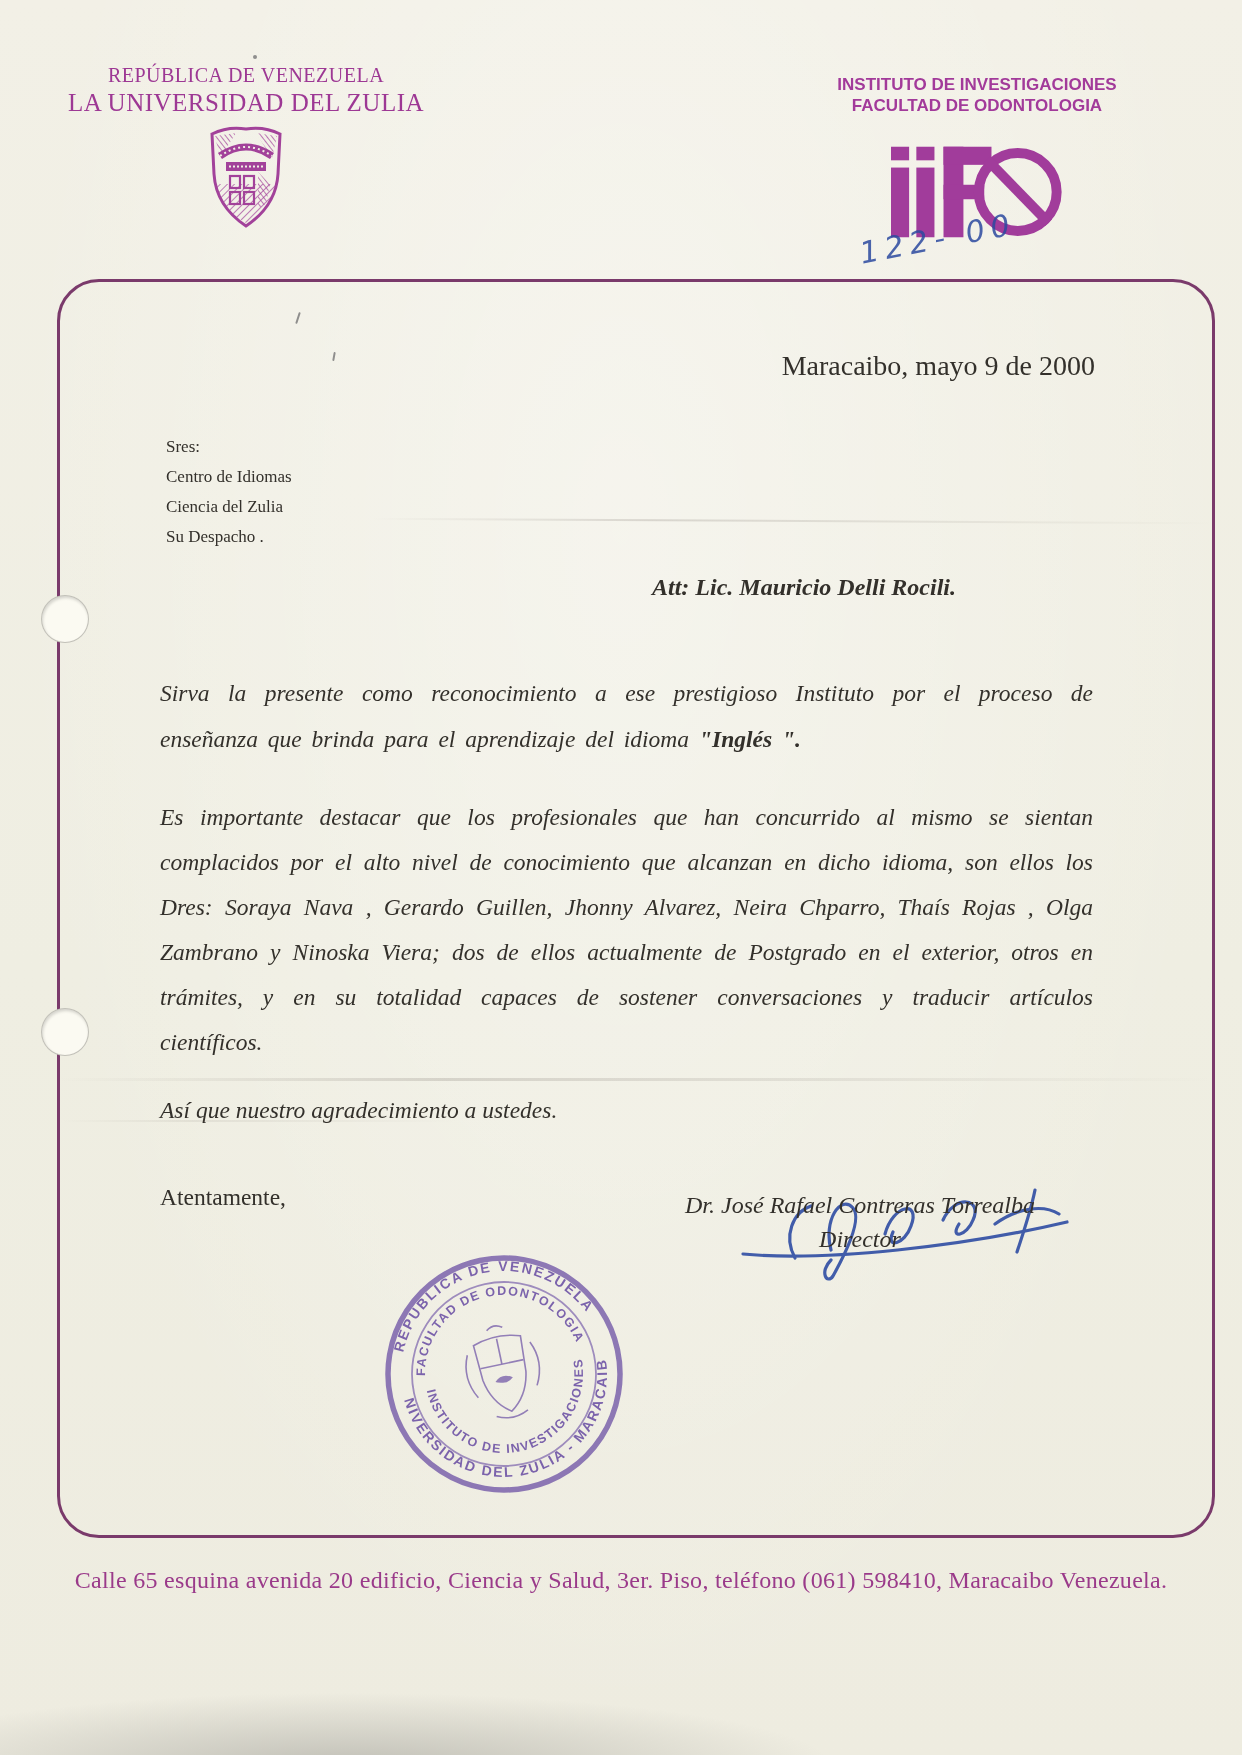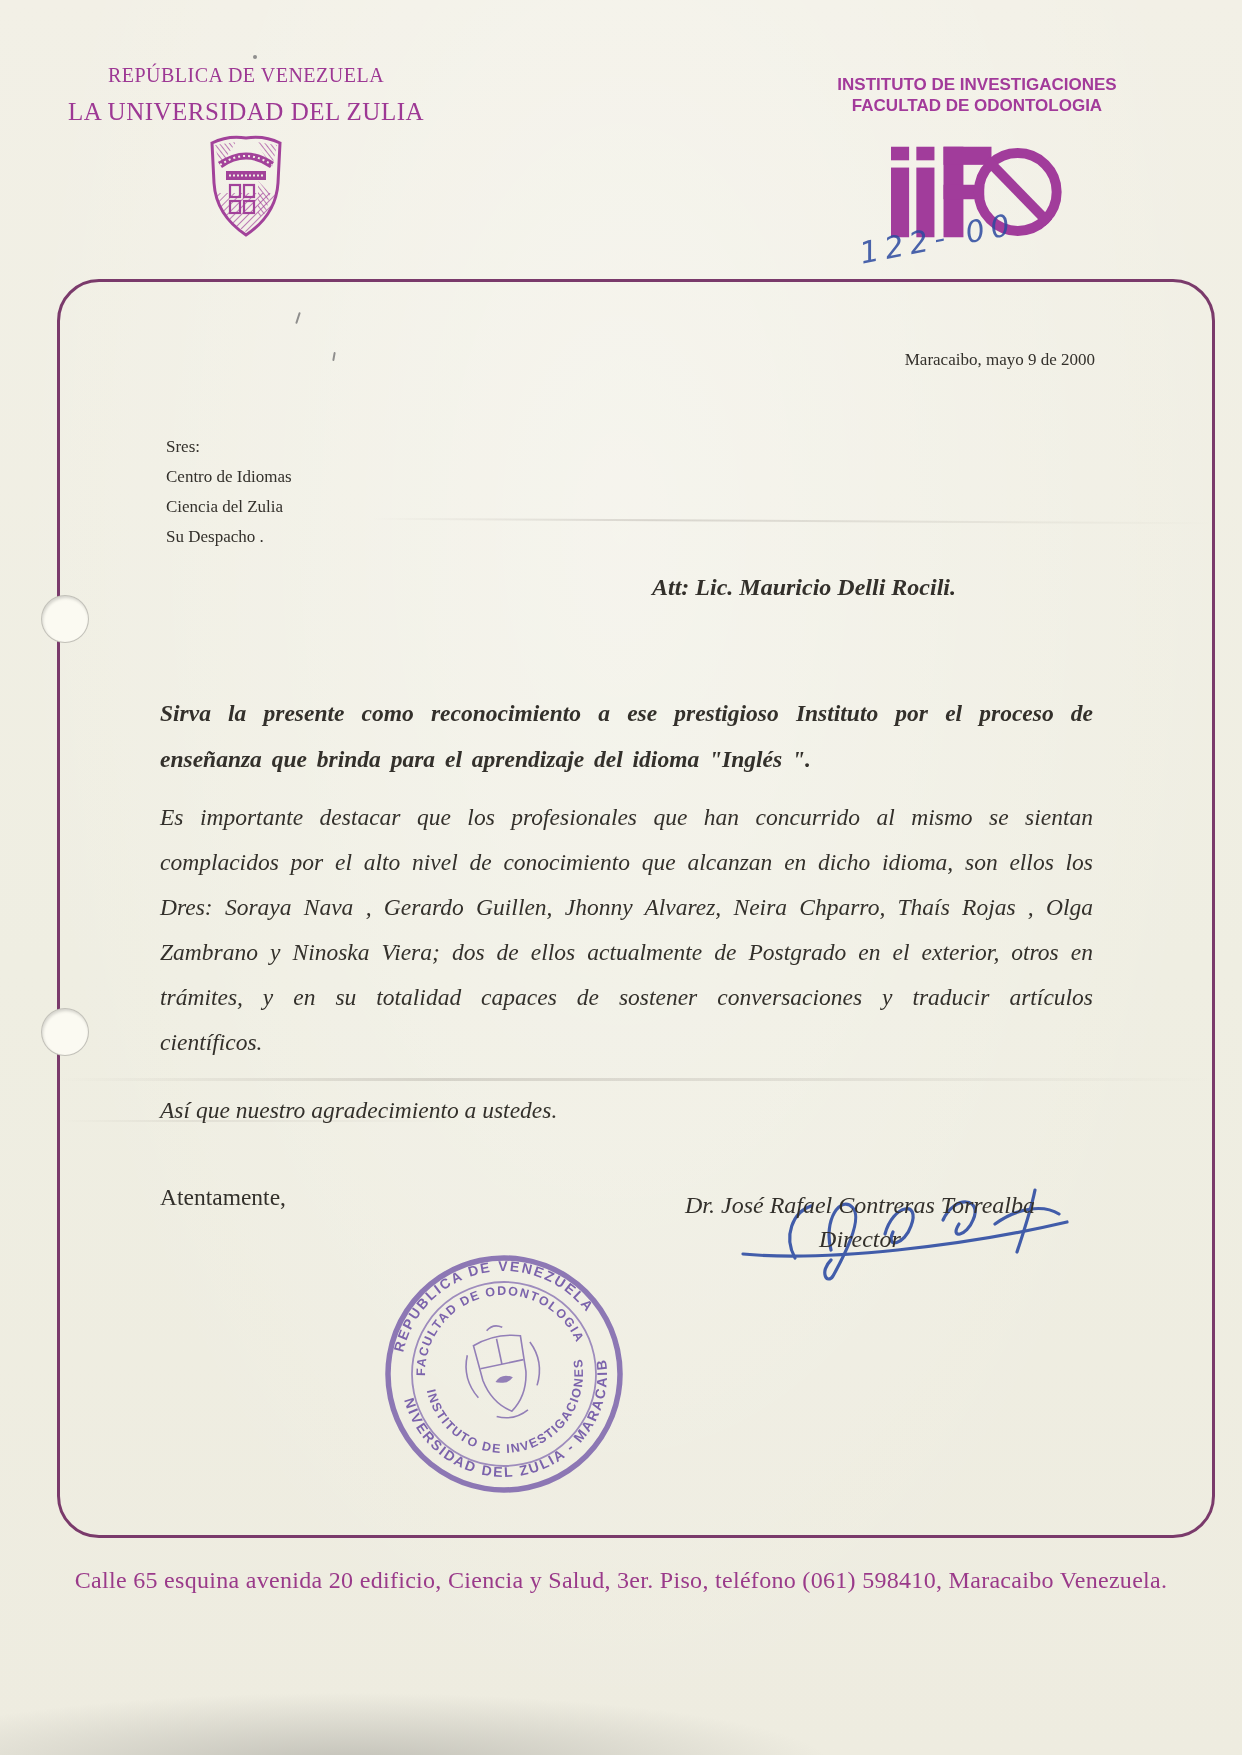--- a/index.html
+++ b/index.html
@@ -8,46 +8,46 @@
     position:relative;width:1242px;height:1755px;margin:0 auto;
     background:#f1efe4;
     background-image:
       radial-gradient(ellipse at 50% 30%, rgba(255,255,255,0.35), transparent 70%),
       linear-gradient(180deg, #f2f0e6 0%, #efeee2 55%, #eeece0 100%);
     overflow:hidden;
   }
   
   .hdr-left{position:absolute;left:62px;top:64px;width:368px;text-align:center;color:#9d3894;}
   .hdr-left .l1{font-size:20px;letter-spacing:.5px;}
-  .hdr-left .l2{font-size:25px;letter-spacing:.5px;margin-top:11px;}
+  .hdr-left .l2{font-size:25px;letter-spacing:.5px;margin-top:2px;}
   .crest{margin-top:5px;}
   .hdr-right{position:absolute;left:822px;top:74px;width:310px;text-align:center;
     font-family:"Liberation Sans",sans-serif;font-weight:bold;font-size:17px;line-height:21px;color:#a23a9a;}
   .iifo{margin-top:30px;}
   .handwritten{
     position:absolute;left:858px;top:214px;width:230px;
     font-family:"DejaVu Sans",sans-serif;font-style:italic;font-size:30px;letter-spacing:6px;
     color:#2c4aa0;transform:rotate(-11deg);opacity:.85;
   }
   
   .frame{position:absolute;left:57px;top:279px;width:1158px;height:1259px;
     border:3px solid #7a3a6b;border-radius:42px;box-sizing:border-box;}
   .hole{position:absolute;width:46px;height:46px;border-radius:50%;
     background:#fbfaf2;border:1px solid rgba(90,85,80,.35);
     box-shadow:inset 1px 2px 3px rgba(0,0,0,.15);}
   .hole.h1{left:41px;top:595px;}
   .hole.h2{left:41px;top:1008px;}
   
   .ink{color:#33302b;}
-  .dateline{position:absolute;right:147px;top:350px;font-size:17px;text-align:right;}
+  .dateline{position:absolute;right:147px;top:350px;font-size:28px;text-align:right;}
   .recipient{position:absolute;left:166px;top:432px;font-size:17px;line-height:30px;}
   .attention{position:absolute;left:652px;top:574px;font-size:24px;font-weight:bold;font-style:italic;}
   .para{position:absolute;left:160px;width:933px;font-size:23.5px;font-style:italic;
     line-height:46px;text-align:justify;word-spacing:4px;}
-  .p1{top:666px;font-weight:bold;}
+  .p1{top:646px;}
   .p2{top:771px;line-height:45px;}
   .p3{position:absolute;left:160px;top:1097px;font-size:23.5px;font-style:italic;}
   .closing{position:absolute;left:160px;top:1184px;font-size:23.5px;}
   .sig-svg{position:absolute;left:735px;top:1162px;}
   .signatory{position:absolute;left:610px;top:1192px;width:500px;text-align:center;
     font-size:24px;font-style:italic;}
   .signatory .title{margin-top:7px;}
   
   .stamp{position:absolute;left:376px;top:1246px;transform:rotate(-12deg);opacity:.9;}
   

